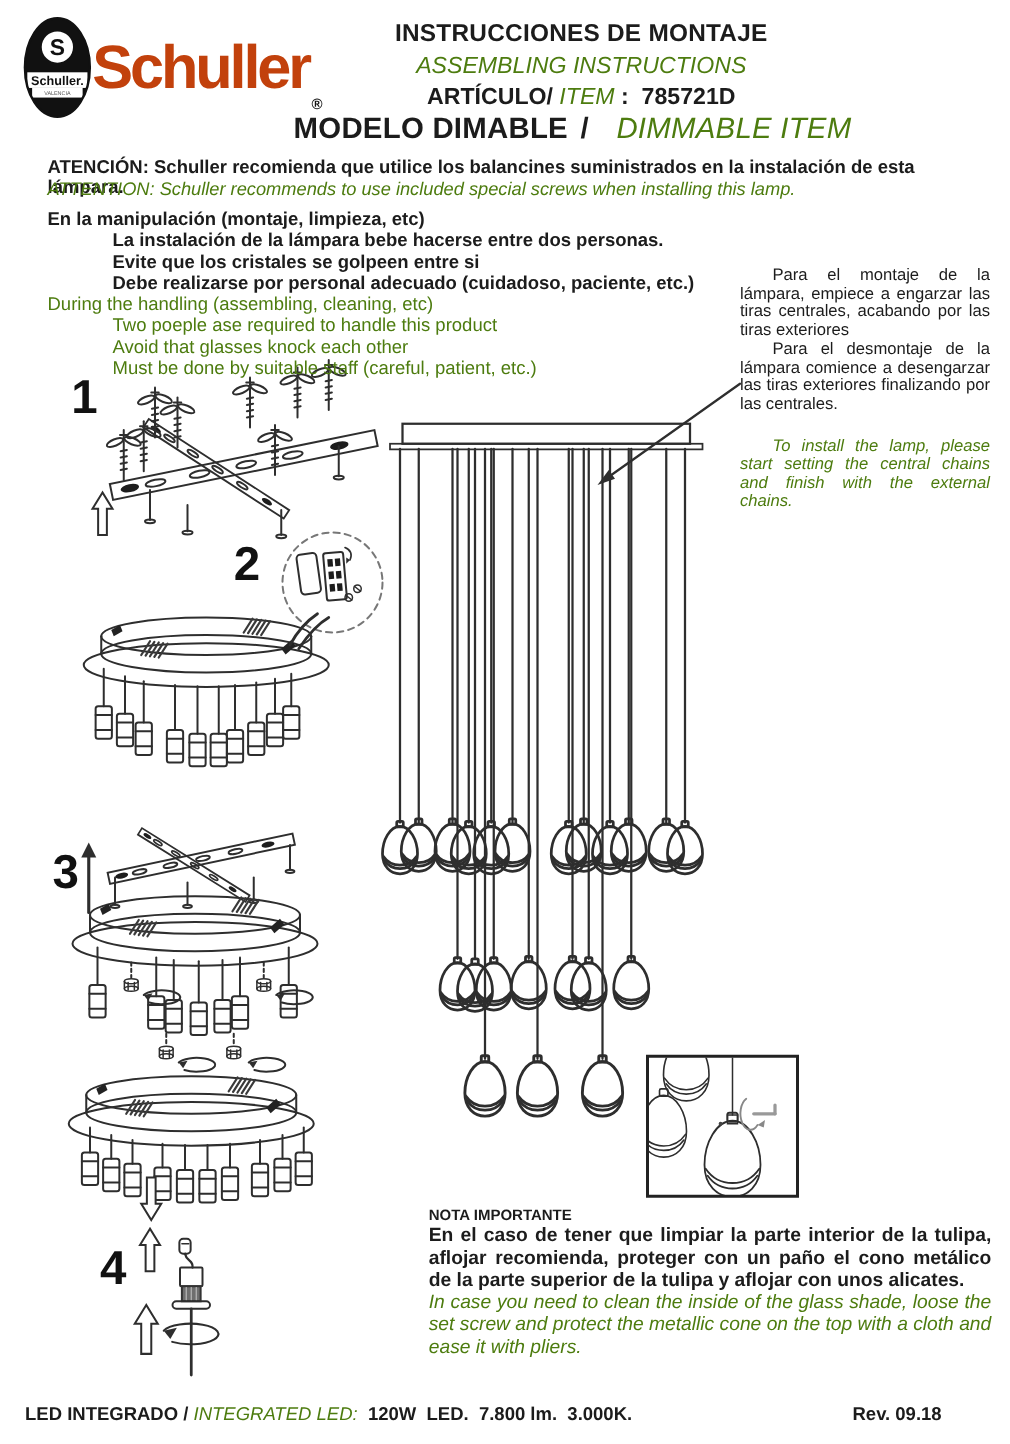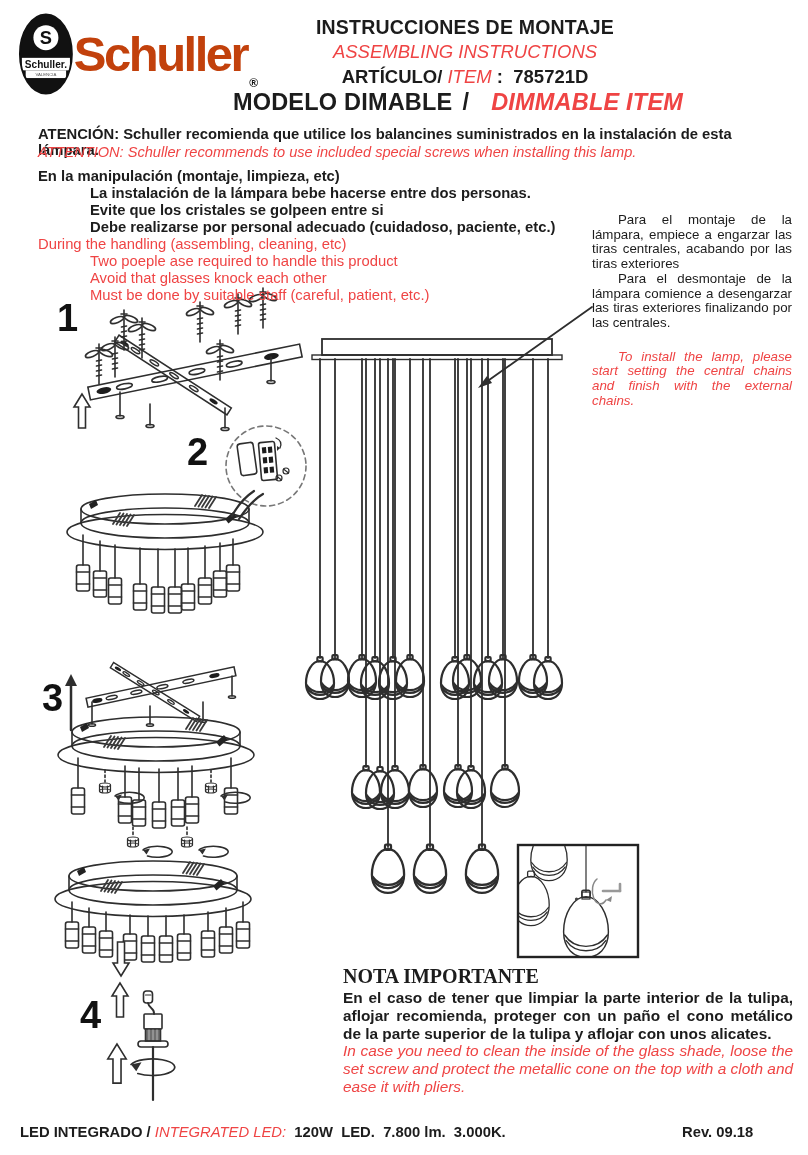--- a/index.html
+++ b/index.html
@@ -3,53 +3,53 @@
 <meta charset="utf-8">
 <style>
   html,body{margin:0;padding:0;}
   body{
     width:808px;height:1155px;position:relative;overflow:hidden;
     background:#ffffff;color:#1c1c1c;
     font-family:"Liberation Sans", sans-serif;
     -webkit-font-smoothing:antialiased;
   }
   .abs{position:absolute;}
-  .muted{color:#ef4444;}
+  .muted{color:#4d7c0f;}
   .it{font-style:italic;}
 
   
   .logo-wrap{left:18px;top:10px;width:240px;height:88px;display:flex;align-items:center;}
   .wordmark{font-weight:700;font-size:49px;letter-spacing:-2.5px;color:#c2410c;line-height:1;}
   .registered{font-size:12px;font-weight:700;color:#111;align-self:flex-end;margin:0 0 8px 2px;}
   .header-center{left:245px;top:16px;width:440px;text-align:center;}
   .title-es{font-size:19.5px;font-weight:700;letter-spacing:.2px;}
   .title-en{font-size:18.5px;margin-top:2px;}
   .article-line{font-size:18.5px;margin-top:3px;font-weight:700;}
   .article-line .it{font-weight:400;}
   .model-line{left:83px;top:89px;width:750px;text-align:center;font-size:23.5px;font-weight:700;letter-spacing:.2px;}
   .model-line .sep{padding:0 10px;}
-  .model-line .it{font-weight:700;margin-left:12px;}
+  .model-line .it{font-weight:400;margin-left:12px;}
 
   
   .attention-es{left:38px;top:126px;width:748px;font-size:14.8px;font-weight:700;}
   .attention-en{left:38px;top:144px;width:748px;font-size:14.6px;}
   .manip-title{left:38px;top:168px;font-size:14.8px;font-weight:700;}
   .mi{left:90px;font-size:14.8px;font-weight:700;}
   .mi1{top:185px;} .mi2{top:202px;} .mi3{top:219px;}
   .handl-title{left:38px;top:236px;font-size:14.8px;}
   .hi{left:90px;font-size:14.8px;}
   .hi1{top:253px;} .hi2{top:270px;} .hi3{top:287px;}
 
   .side-note{left:592px;top:213px;width:200px;font-size:13.3px;line-height:14.7px;text-align:justify;}
   .side-note p{margin:0;text-indent:26px;}
   .side-note .es{font-weight:400;}
   .side-note .en-block{margin-top:19px;}
 
   .nota{left:343px;top:965px;width:450px;}
-  .nota-title{font-size:20px;font-weight:700;font-family:Liberation Serif, serif;}
+  .nota-title{font-size:12px;font-weight:700;}
   .nota-es{font-size:15.4px;line-height:17.8px;font-weight:700;text-align:justify;margin-top:1px;}
   .nota-title-en{font-size:15.6px;margin-top:1px;}
   .nota-en{font-size:15.4px;line-height:17.6px;text-align:justify;}
 
   .footer-left{left:20px;top:1124px;font-size:14.8px;font-weight:700;white-space:pre;}
   .footer-left .it{font-weight:400;}
   .footer-rev{left:682px;top:1124px;font-size:14.8px;font-weight:700;}
 
   .step-lbl{font-size:38px;font-weight:700;color:#111;line-height:1;}
   .s1{left:57px;top:299px;} .s2{left:187px;top:433px;} .s3{left:42px;top:679px;} .s4{left:80px;top:996px;}

